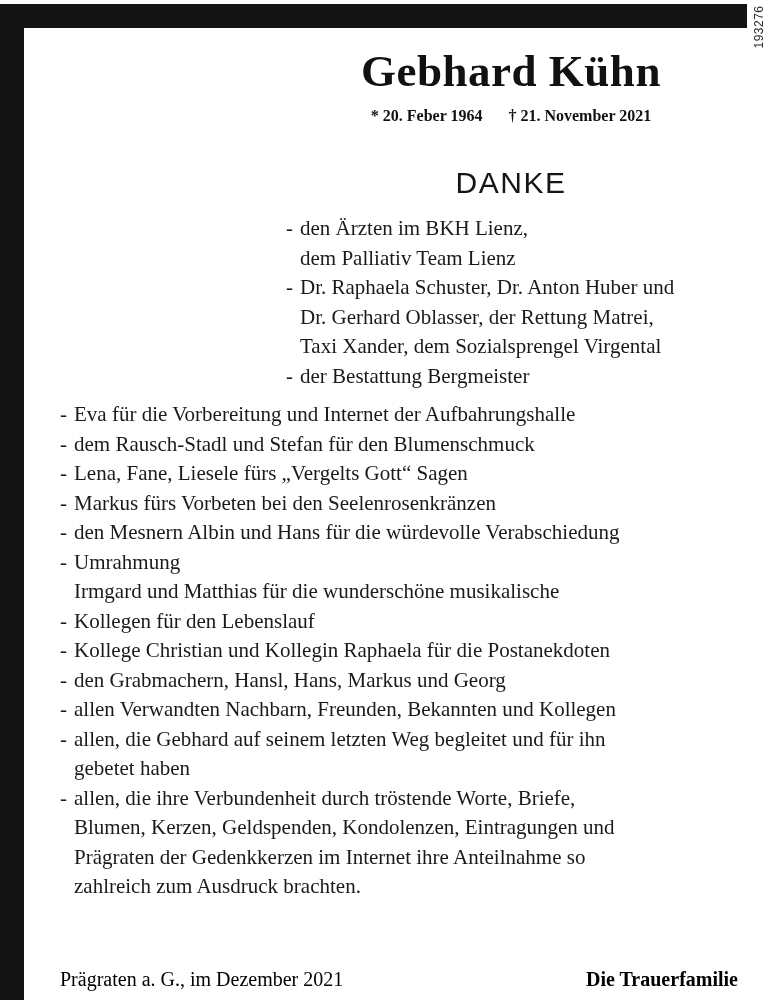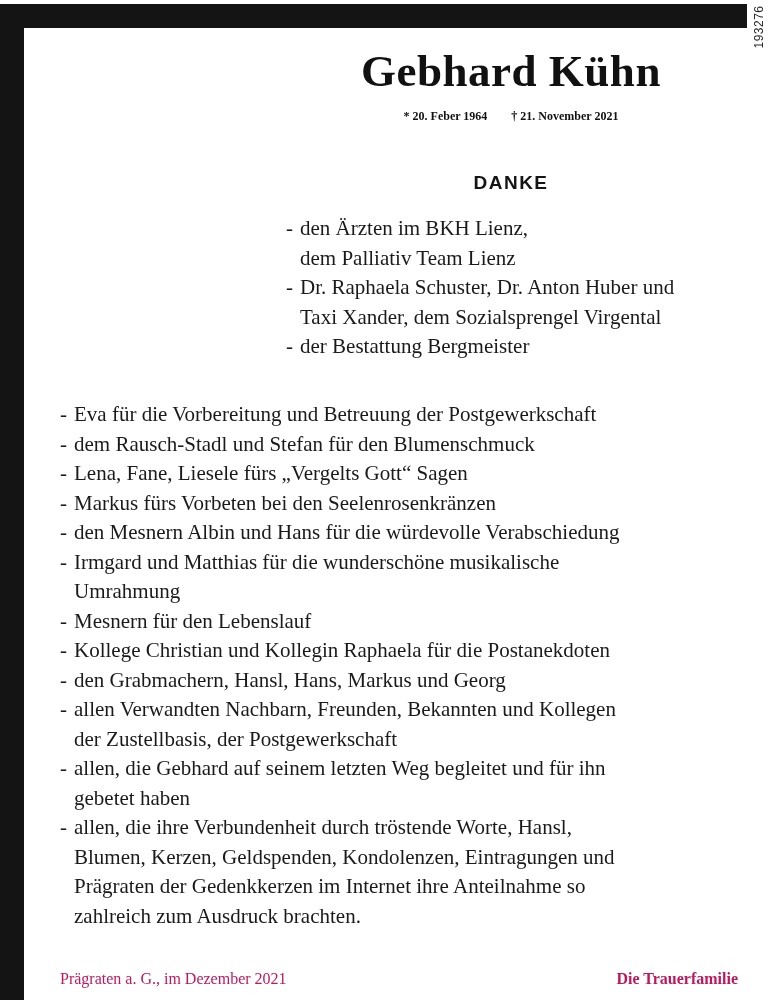--- a/index.html
+++ b/index.html
@@ -145,40 +145,40 @@
     font-size: 45px;
     line-height: 54px;
     letter-spacing: 0.5px;
     color: #111111;
     white-space: nowrap;
   }
   .dates {
     margin-top: 6px;
     font-family: "Liberation Serif", serif;
     font-weight: bold;
-    font-size: 12px;
+    font-size: 16px;
     line-height: 24px;
     color: #111111;
     white-space: nowrap;
   }
   .dates .date-gap {
     display: inline-block;
     width: 18px;
   }
 
   
   .thanks-heading {
     position: absolute;
     left: 262px;
     top: 140px;
     width: 450px;
     text-align: center;
     font-family: "Liberation Sans", sans-serif;
-    font-weight: bold;
-    font-size: 19px;
+    font-weight: normal;
+    font-size: 30px;
     line-height: 30px;
     letter-spacing: 1.5px;
     color: #151515;
   }
 
   
   .thanks-indented {
     position: absolute;
     left: 262px;
     top: 186px;
@@ -214,23 +214,23 @@
 
   
   .footer {
     position: absolute;
     left: 36px;
     top: 938px;
     width: 678px;
     display: flex;
     align-items: baseline;
     justify-content: space-between;
-    font-size: 16px;
+    font-size: 20px;
     line-height: 26px;
-    color: #be185d;
+    color: #000000;
   }
   .footer-right {
     font-weight: bold;
     text-align: center;
   }
 </style>
 </head>
 <body>
 
 <div id="notice">
@@ -262,36 +262,37 @@
             <span class="bullet">-</span>
             <span class="entry-text">
               <span class="cont">den Ärzten im BKH Lienz,</span>
               <span class="cont">dem Palliativ Team Lienz</span>
             </span>
           </div>
           <div class="entry">
             <span class="bullet">-</span>
             <span class="entry-text">
               <span class="cont">Dr. Raphaela Schuster, Dr. Anton Huber und</span>
+              <span class="cont">Dr. Gerhard Oblasser, der Rettung Matrei,</span>
               <span class="cont">Taxi Xander, dem Sozialsprengel Virgental</span>
             </span>
           </div>
           <div class="entry">
             <span class="bullet">-</span>
             <span class="entry-text">
               <span class="cont">der Bestattung Bergmeister</span>
             </span>
           </div>
         </div>
 
       <div class="thanks-main">
           <div class="entry">
             <span class="bullet">-</span>
             <span class="entry-text">
-              <span class="cont">Eva für die Vorbereitung und Betreuung der Postgewerkschaft</span>
+              <span class="cont">Eva für die Vorbereitung und Internet der Aufbahrungshalle</span>
             </span>
           </div>
           <div class="entry">
             <span class="bullet">-</span>
             <span class="entry-text">
               <span class="cont">dem Rausch-Stadl und Stefan für den Blumenschmuck</span>
             </span>
           </div>
           <div class="entry">
             <span class="bullet">-</span>
@@ -307,60 +308,59 @@
           </div>
           <div class="entry">
             <span class="bullet">-</span>
             <span class="entry-text">
               <span class="cont">den Mesnern Albin und Hans für die würdevolle Verabschiedung</span>
             </span>
           </div>
           <div class="entry">
             <span class="bullet">-</span>
             <span class="entry-text">
+              <span class="cont">Umrahmung</span>
               <span class="cont">Irmgard und Matthias für die wunderschöne musikalische</span>
-              <span class="cont">Umrahmung</span>
-            </span>
-          </div>
-          <div class="entry">
-            <span class="bullet">-</span>
-            <span class="entry-text">
-              <span class="cont">Mesnern für den Lebenslauf</span>
+            </span>
+          </div>
+          <div class="entry">
+            <span class="bullet">-</span>
+            <span class="entry-text">
+              <span class="cont">Kollegen für den Lebenslauf</span>
             </span>
           </div>
           <div class="entry">
             <span class="bullet">-</span>
             <span class="entry-text">
               <span class="cont">Kollege Christian und Kollegin Raphaela für die Postanekdoten</span>
             </span>
           </div>
           <div class="entry">
             <span class="bullet">-</span>
             <span class="entry-text">
               <span class="cont">den Grabmachern, Hansl, Hans, Markus und Georg</span>
             </span>
           </div>
           <div class="entry">
             <span class="bullet">-</span>
             <span class="entry-text">
               <span class="cont">allen Verwandten Nachbarn, Freunden, Bekannten und Kollegen</span>
-              <span class="cont">der Zustellbasis, der Postgewerkschaft</span>
             </span>
           </div>
           <div class="entry">
             <span class="bullet">-</span>
             <span class="entry-text">
               <span class="cont">allen, die Gebhard auf seinem letzten Weg begleitet und für ihn</span>
               <span class="cont">gebetet haben</span>
             </span>
           </div>
           <div class="entry">
             <span class="bullet">-</span>
             <span class="entry-text">
-              <span class="cont">allen, die ihre Verbundenheit durch tröstende Worte, Hansl,</span>
+              <span class="cont">allen, die ihre Verbundenheit durch tröstende Worte, Briefe,</span>
               <span class="cont">Blumen, Kerzen, Geldspenden, Kondolenzen, Eintragungen und</span>
               <span class="cont">Prägraten der Gedenkkerzen im Internet ihre Anteilnahme so</span>
               <span class="cont">zahlreich zum Ausdruck brachten.</span>
             </span>
           </div>
         </div>
 
       <div class="footer">
         <div class="footer-left">Prägraten a. G., im Dezember 2021</div>
         <div class="footer-right">Die Trauerfamilie</div>

